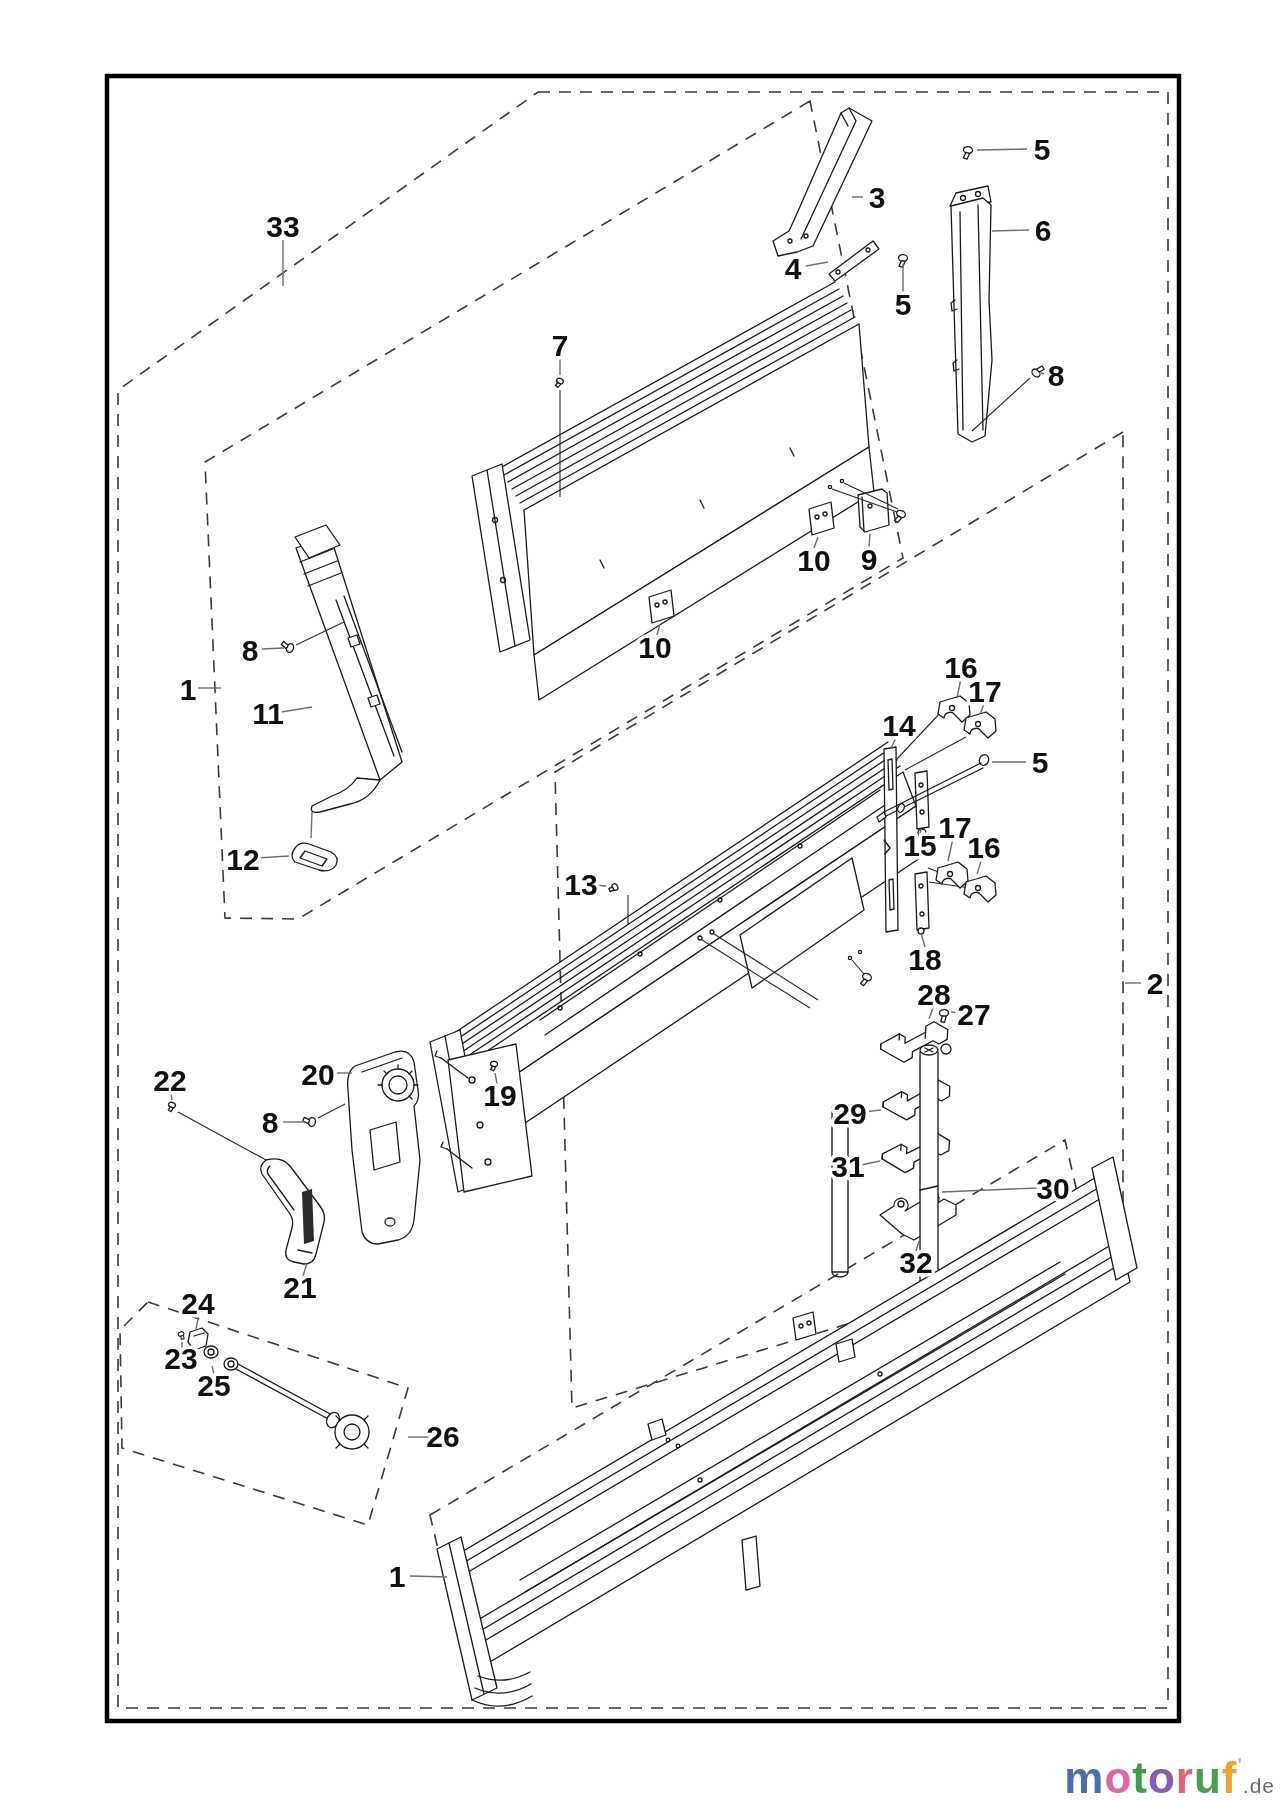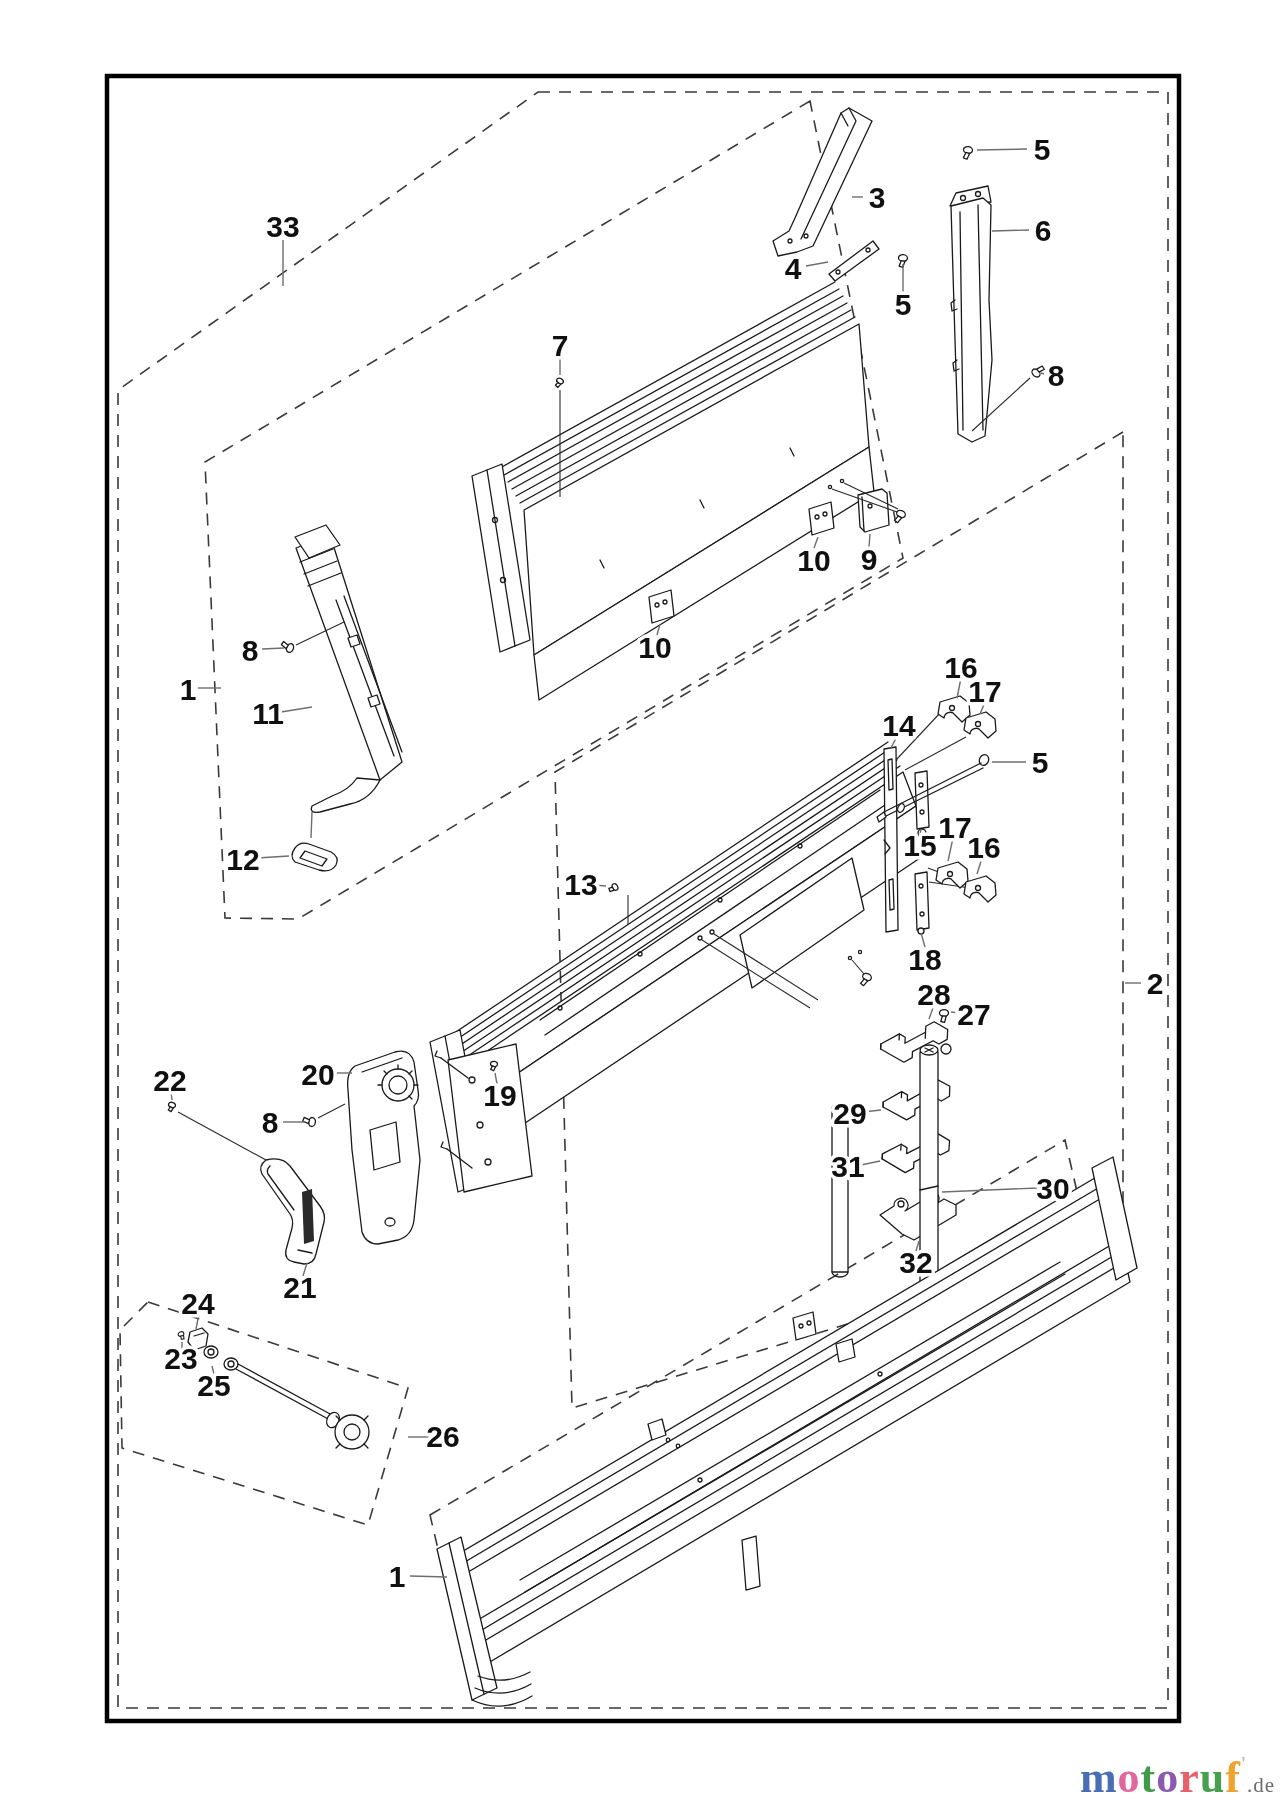--- a/index.html
+++ b/index.html
@@ -6,21 +6,21 @@
   .page{position:relative;width:1285px;height:1800px;background:#ffffff;overflow:hidden;
         font-family:"Liberation Sans",sans-serif;}
   svg{position:absolute;left:0;top:0;}
   .art{stroke:#1a1a1a;stroke-width:1.3;fill:none;stroke-linejoin:round;stroke-linecap:round;}
   .artfill{stroke:#1a1a1a;stroke-width:1.3;fill:#ffffff;stroke-linejoin:round;}
   .dash{stroke:#3a3a3a;stroke-width:1.6;fill:none;stroke-dasharray:12 9;}
   .leader{stroke:#6e6e6e;stroke-width:1.4;fill:none;}
   .pointer{stroke:#2a2a2a;stroke-width:1.1;fill:none;}
   .callout-label{font-family:"Liberation Sans",sans-serif;font-weight:bold;font-size:30px;
         fill:#101010;paint-order:stroke;stroke:#ffffff;stroke-width:7px;stroke-linejoin:round;}
-  .watermark{position:absolute;right:10px;bottom:0px;font-family:Liberation Serif, serif;
+  .watermark{position:absolute;right:10px;bottom:0px;font-family:Liberation Sans, sans-serif;
         font-weight:bold;font-size:44px;letter-spacing:1px;line-height:1;}
   .watermark .suffix{font-size:21px;font-weight:normal;}
   .watermark .tick{font-size:18px;vertical-align:22px;}
 </style>
 </head>
 <body>
 
 <div class="page">
 <svg width="1285" height="1800" viewBox="0 0 1285 1800">
 

